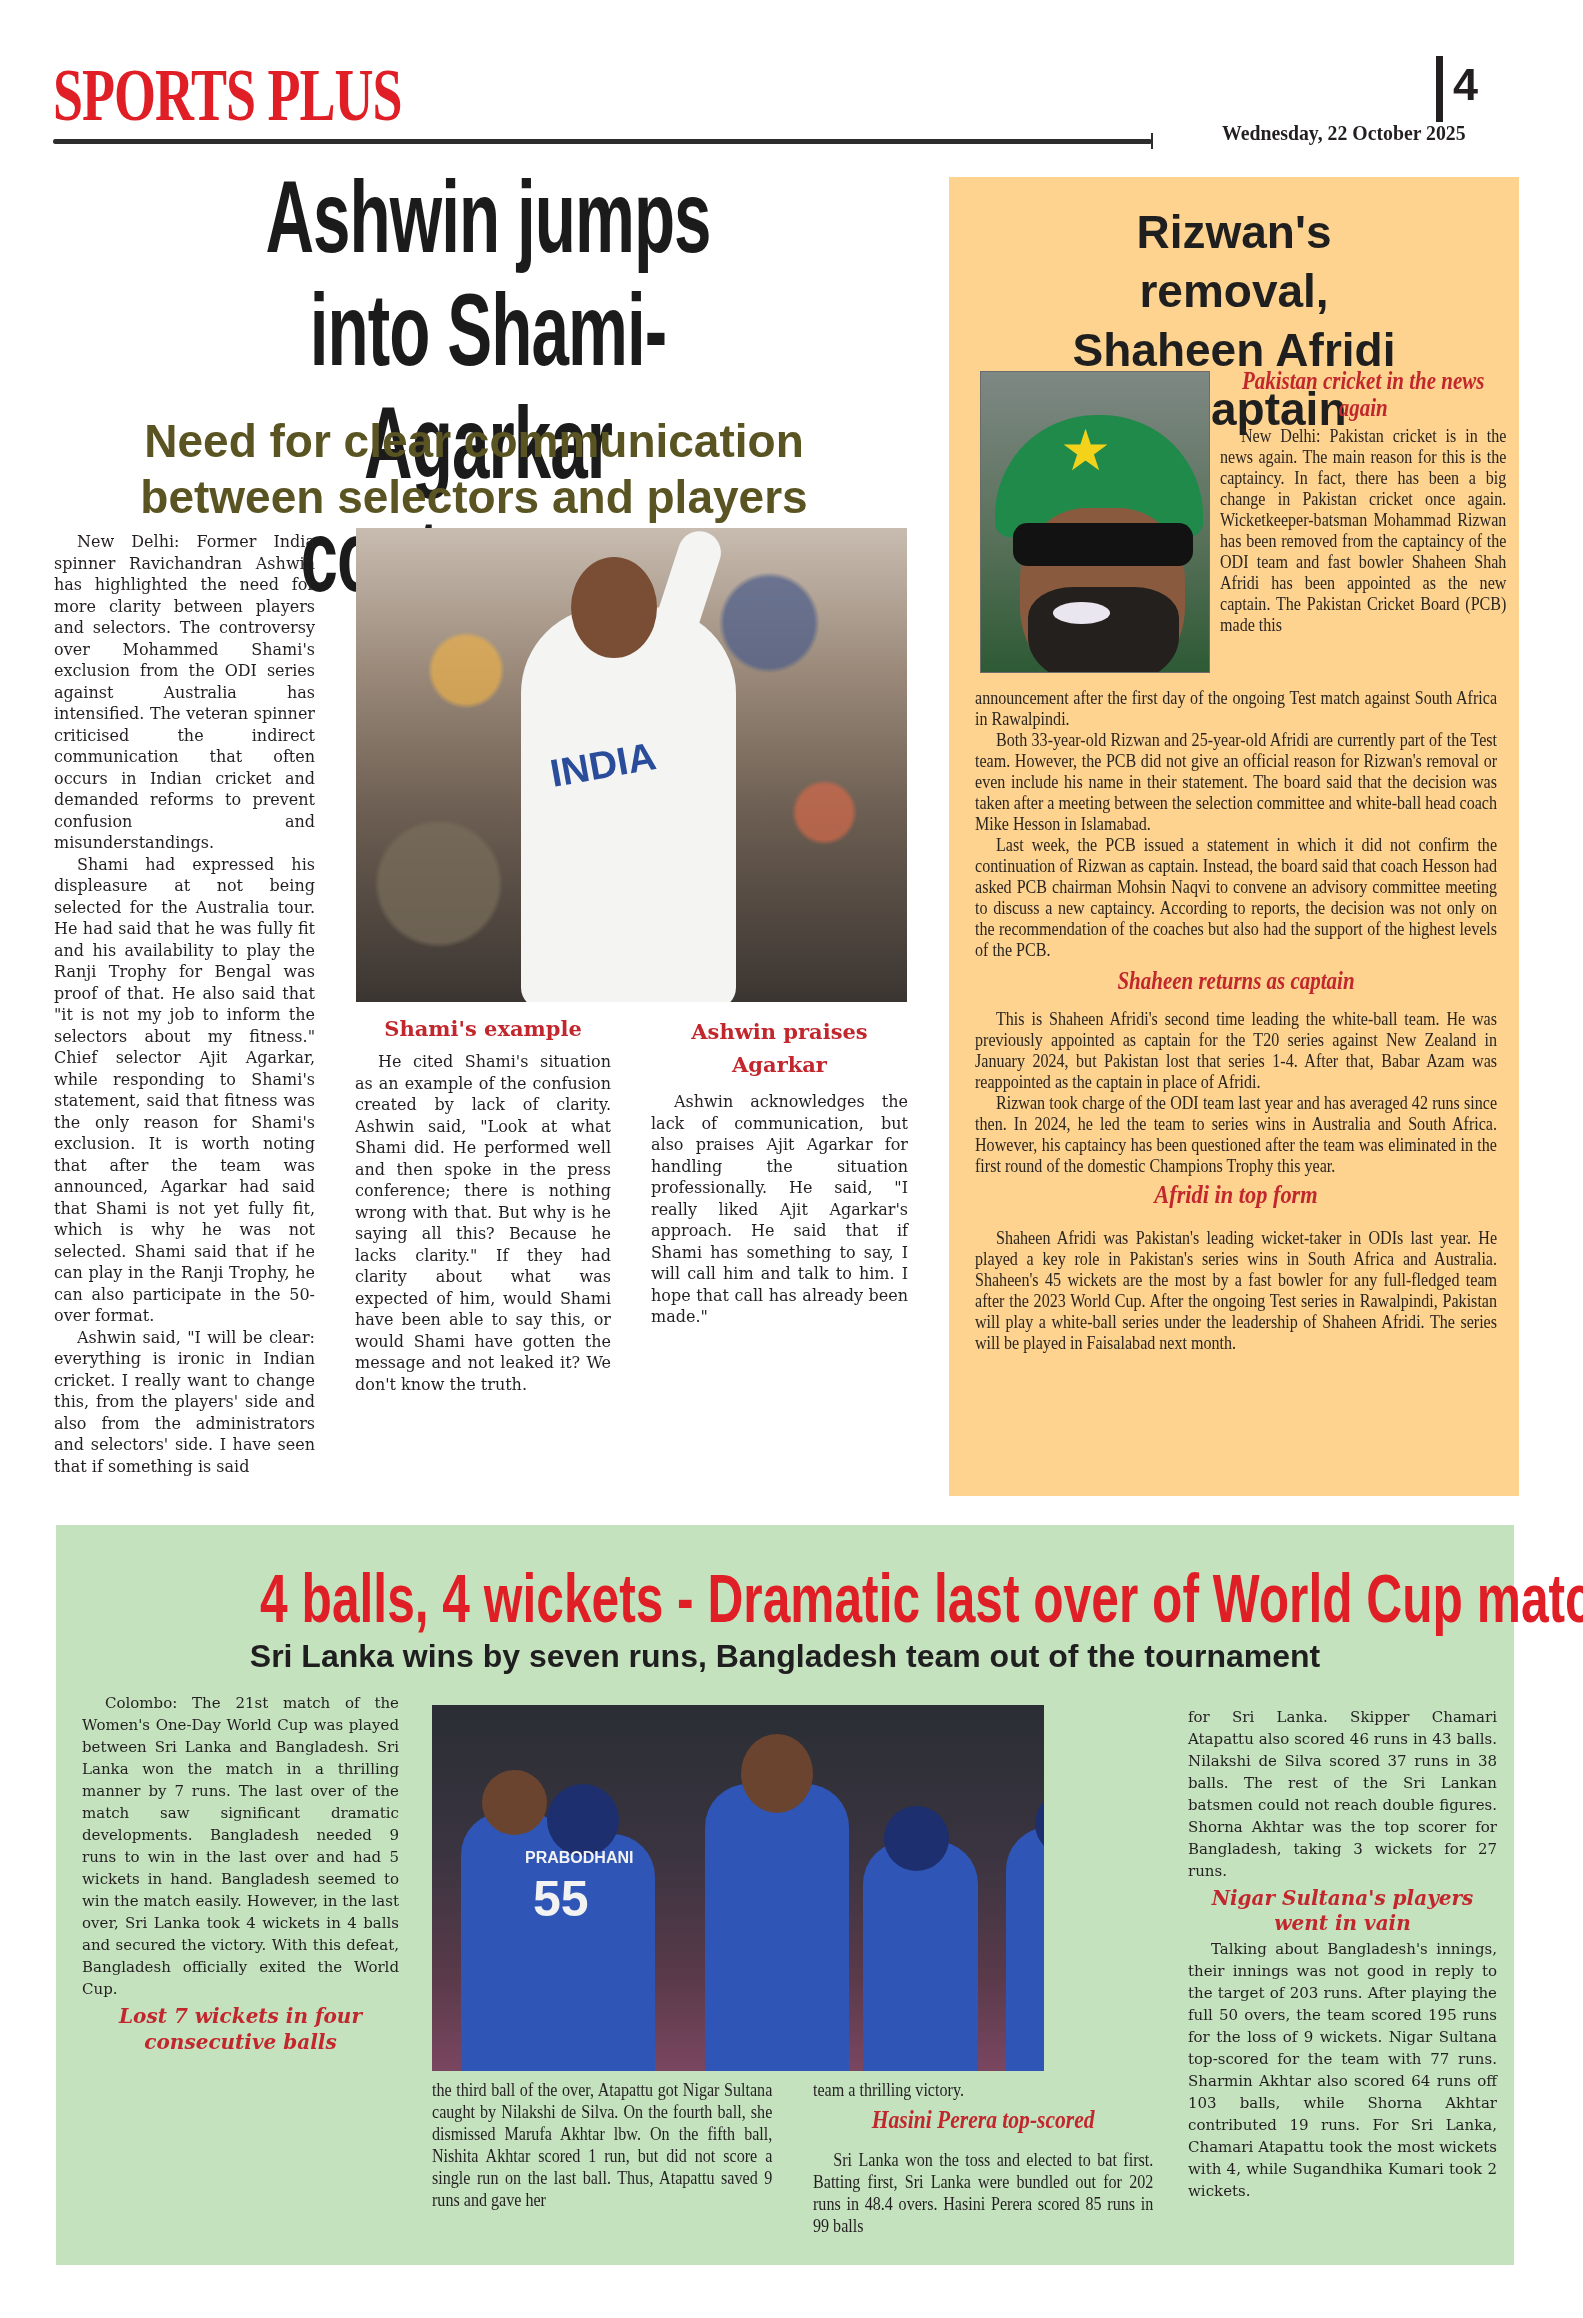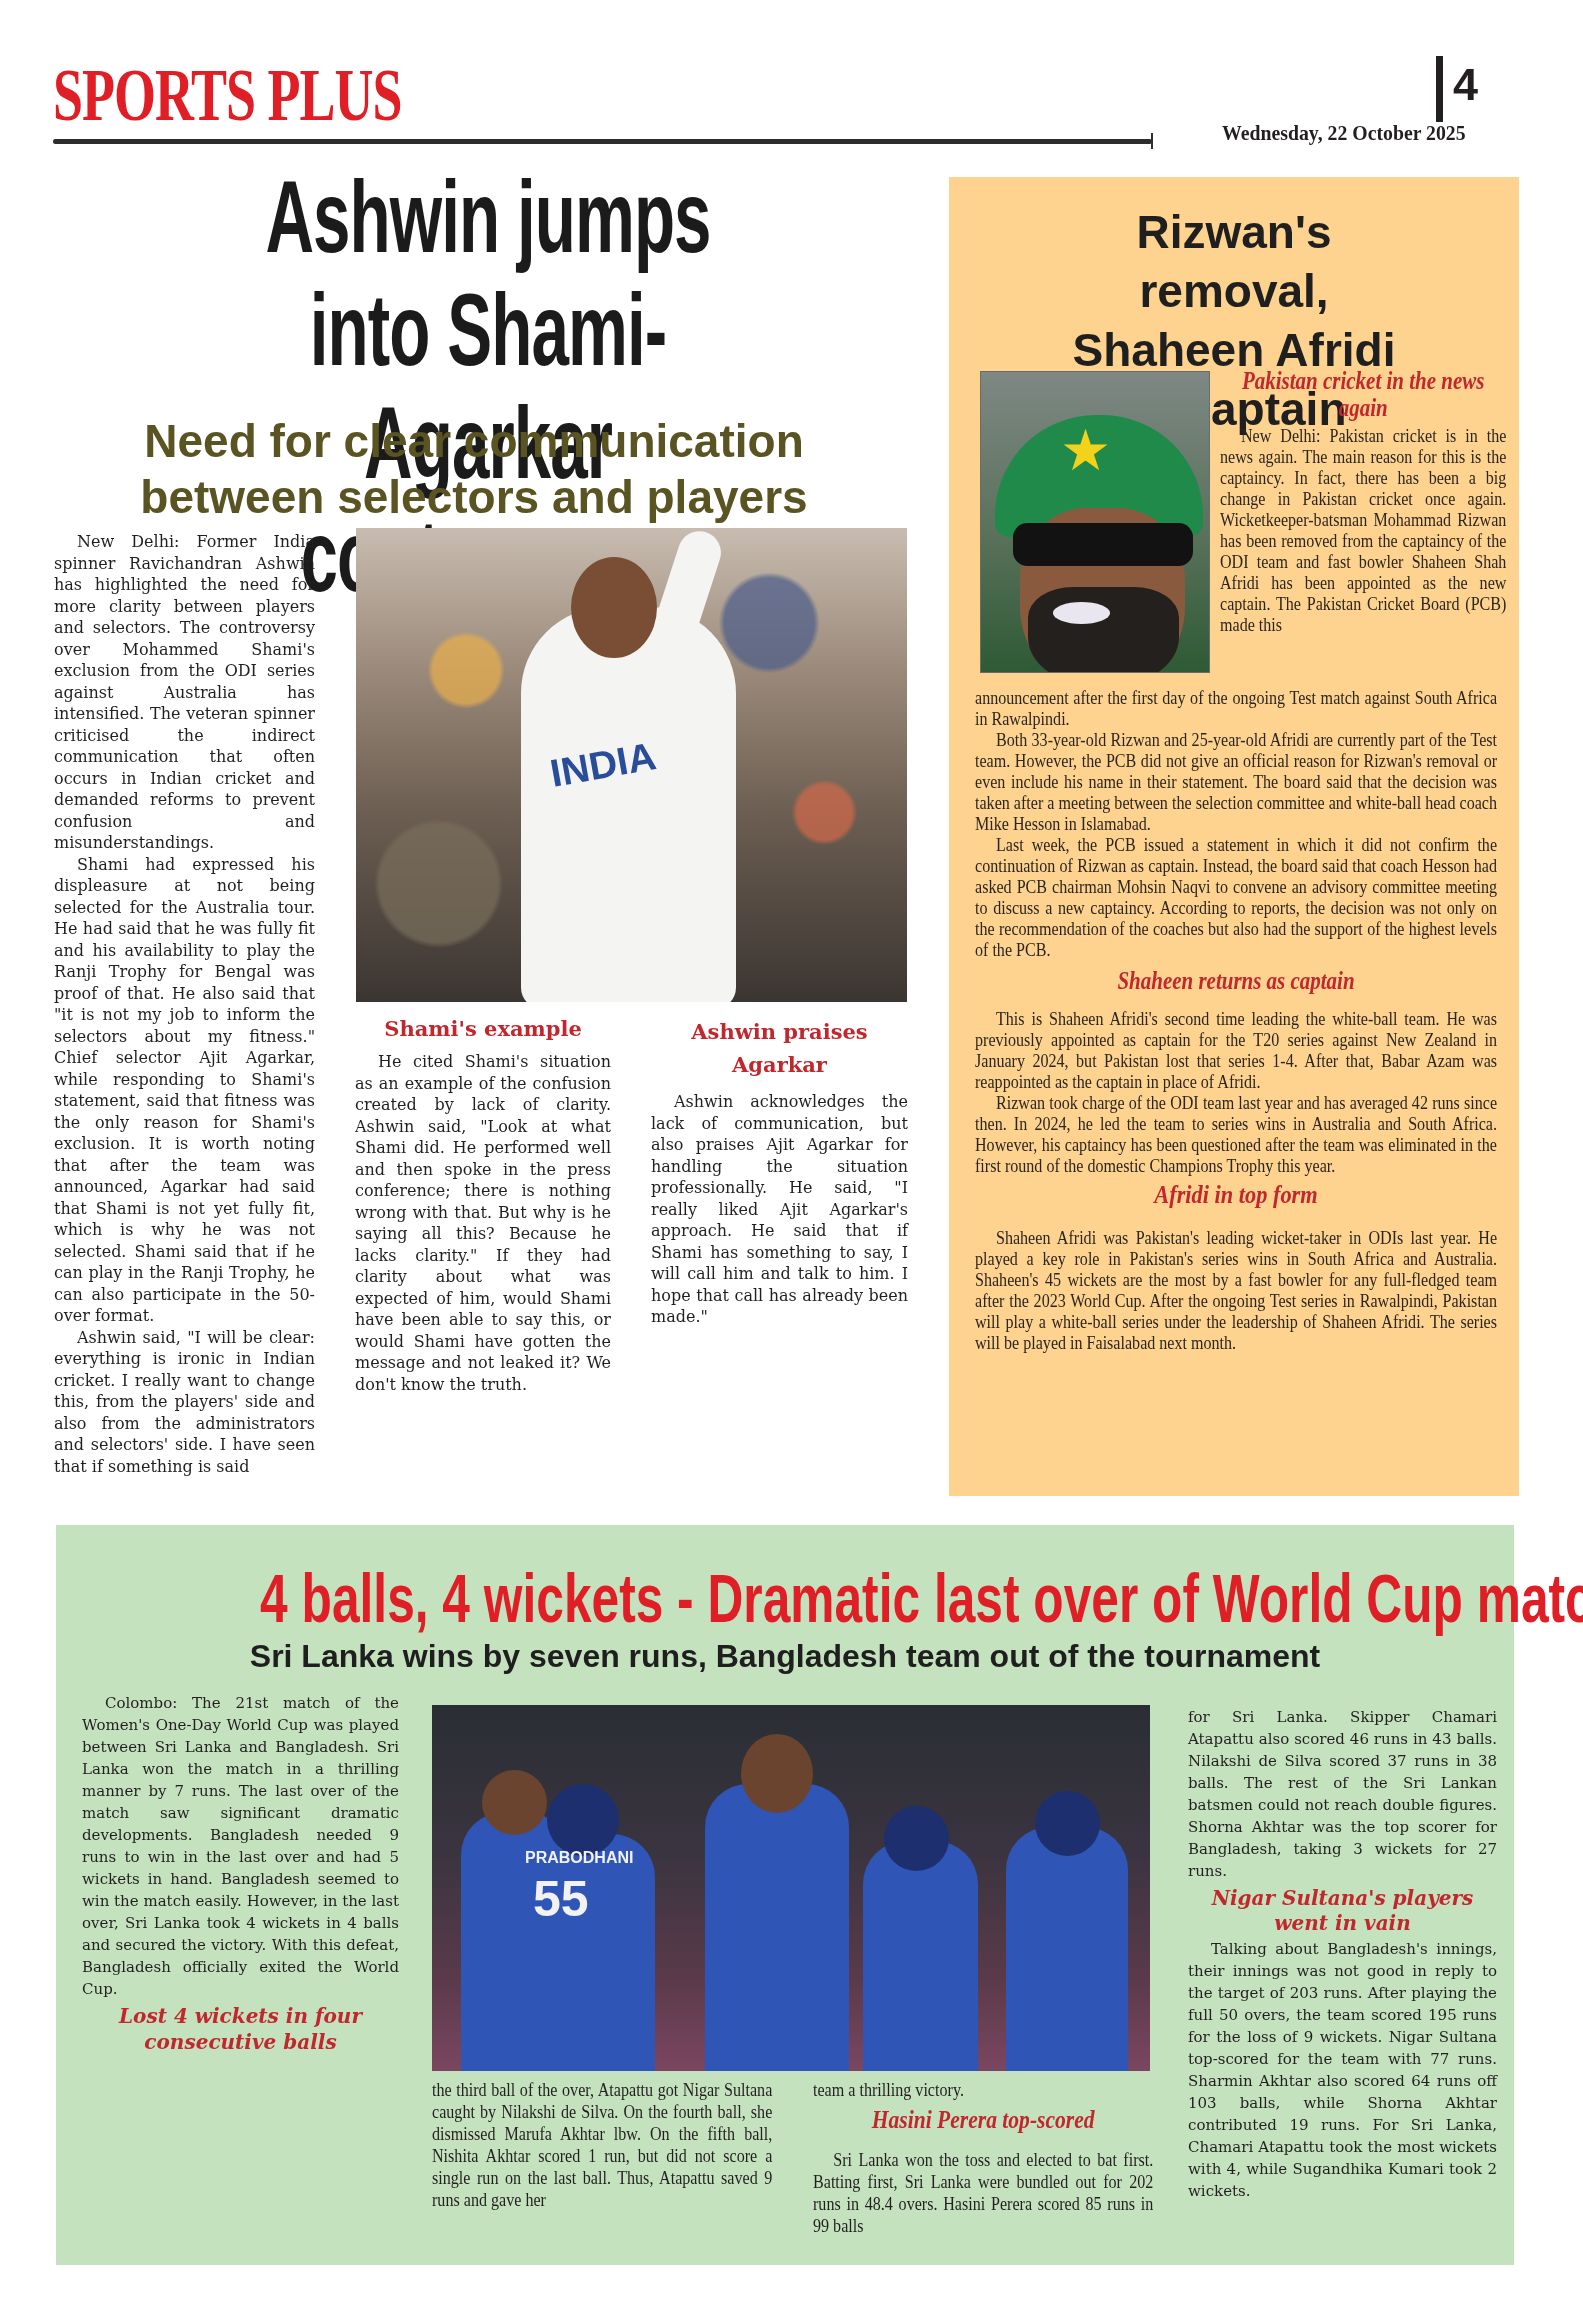--- a/index.html
+++ b/index.html
@@ -37,21 +37,21 @@
   .photo-rizwan .beard { position: absolute; left: 47px; top: 215px; width: 151px; height: 101px; background: #24201d; border-radius: 30% 30% 50% 50%; }
   .photo-rizwan .lips { position: absolute; left: 72px; top: 230px; width: 57px; height: 21.5px; background: #e9e6ef; border-radius: 50%; }
 
   .pak-text { position: absolute; font-family: "Liberation Serif", serif; font-size: 18.7px; line-height: 17px; text-align: justify; color: #2b2520; transform: scaleX(0.86); transform-origin: left top; }
   .pak-text p { text-indent: 24.4px; }
   .pak-sub { font-family: "Liberation Serif", serif; font-style: italic; font-weight: bold; color: #c1272d; text-align: center; text-indent: 0 !important; }
 
   .green-box { position: absolute; left: 56px; top: 1525px; width: 1458px; height: 740px; background: #c5e2bf; }
   .green-headline { position: absolute; left: 0; top: 34px; width: 1458px; font-family: "Liberation Sans", sans-serif; font-weight: bold; font-size: 69px; line-height: 79px; text-align: center; color: #e01e26; transform: scaleX(0.72); transform-origin: center top; white-space: nowrap; }
   .green-sub { position: absolute; left: 0; top: 113px; width: 1458px; font-family: "Liberation Sans", sans-serif; font-weight: bold; font-size: 32px; text-align: center; color: #1f1f1f; white-space: nowrap; }
-  .photo-srilanka { position: absolute; left: 376px; top: 180px; width: 718px; height: 366px; background: linear-gradient(180deg,#2a2e34 0%,#3a3440 40%,#5a3a4a 75%,#7a4660 100%); overflow: hidden; }
+  .photo-srilanka { position: absolute; left: 376px; top: 180px; width: 612px; height: 366px; background: linear-gradient(180deg,#2a2e34 0%,#3a3440 40%,#5a3a4a 75%,#7a4660 100%); overflow: hidden; }
   .sl-player { position: absolute; bottom: 0; background: #2f55b7; border-radius: 43px 43px 0 0; }
   .sl-head { position: absolute; border-radius: 50%; background: #6b4430; }
   .sl-num { position: absolute; left: 101px; top: 165px; font-family: "Liberation Sans", sans-serif; font-weight: bold; font-size: 50px; color: #f2f2f2; }
   .sl-name { position: absolute; left: 93px; top: 144px; font-family: "Liberation Sans", sans-serif; font-weight: bold; font-size: 16px; color: #f2f2f2; }
 
   .gcol { position: absolute; font-family: "DejaVu Serif", serif; font-size: 15px; line-height: 22px; text-align: justify; color: #231f20; }
   .gcol p { text-indent: 23px; }
   .gcol-narrow { position: absolute; font-family: "Liberation Serif", serif; font-size: 19.4px; line-height: 22px; text-align: justify; color: #231f20; transform: scaleX(0.83); transform-origin: left top; }
   .gcol-narrow p { text-indent: 24.4px; }
   .gsub { font-family: "DejaVu Serif", serif; font-style: italic; font-weight: bold; color: #c1272d; text-align: center; text-indent: 0 !important; }
@@ -117,21 +117,21 @@
     <p>Shaheen Afridi was Pakistan's leading wicket-taker in ODIs last year. He played a key role in Pakistan's series wins in South Africa and Australia. Shaheen's 45 wickets are the most by a fast bowler for any full-fledged team after the 2023 World Cup. After the ongoing Test series in Rawalpindi, Pakistan will play a white-ball series under the leadership of Shaheen Afridi. The series will be played in Faisalabad next month.</p>
   </div>
 </div>
 
 <div class="green-box">
   <div class="green-headline">4 balls, 4 wickets - Dramatic last over of World Cup match</div>
   <div class="green-sub">Sri Lanka wins by seven runs, Bangladesh team out of the tournament</div>
 
   <div class="gcol" style="left:26px; top:167px; width:317px;">
     <p>Colombo: The 21st match of the Women's One-Day World Cup was played between Sri Lanka and Bangladesh. Sri Lanka won the match in a thrilling manner by 7 runs. The last over of the match saw significant dramatic developments. Bangladesh needed 9 runs to win in the last over and had 5 wickets in hand. Bangladesh seemed to win the match easily. However, in the last over, Sri Lanka took 4 wickets in 4 balls and secured the victory. With this defeat, Bangladesh officially exited the World Cup.</p>
-    <p class="gsub" style="font-size:20px; line-height:26px; margin:2.9px 0 2.9px;">Lost 4 wickets in four consecutive balls</p>
+    <p class="gsub" style="font-size:20px; line-height:26px; margin:2.9px 0 2.9px;">Lost 7 wickets in four consecutive balls</p>
   </div>
 
   <div class="photo-srilanka">
     <div class="sl-player" style="left:29px; width:108px; height:259px;"></div>
     <div class="sl-head" style="left:50px; top:65px; width:65px; height:65px;"></div>
     <div class="sl-player" style="left:79px; width:144px; height:237px;"></div>
     <div class="sl-head" style="left:115px; top:79px; width:72px; height:72px; background:#1d2f6e;"></div>
     <div class="sl-name">PRABODHANI</div>
     <div class="sl-num">55</div>
     <div class="sl-player" style="left:273px; width:144px; height:287px;"></div>

